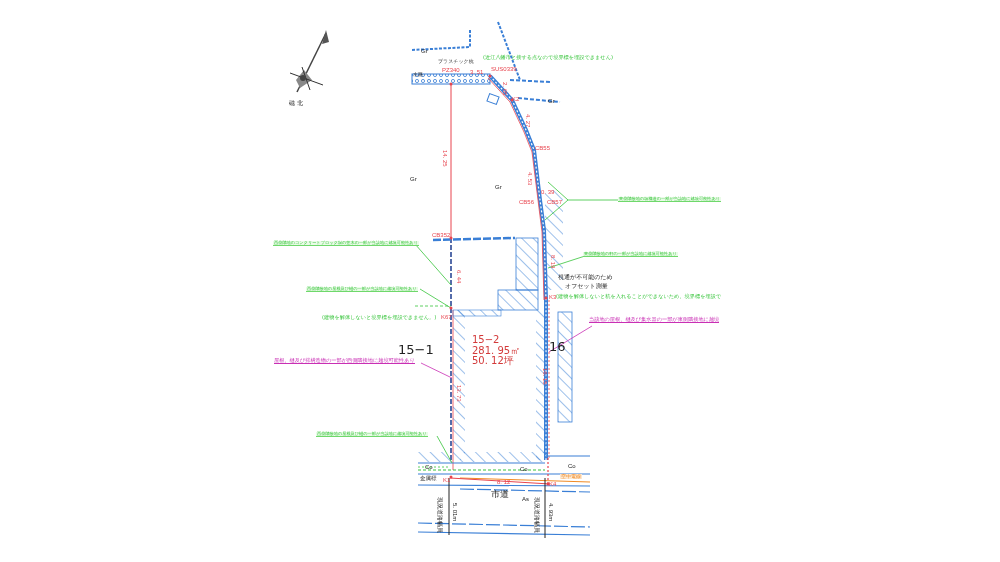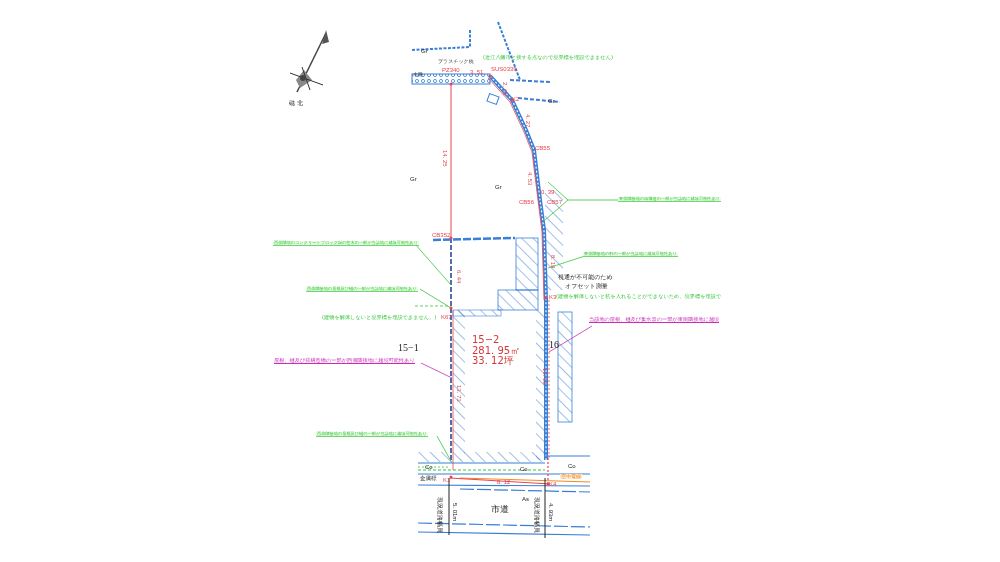--- a/index.html
+++ b/index.html
@@ -6,21 +6,21 @@
   body { width:1000px; height:562px; position:relative; overflow:hidden; font-family:"DejaVu Sans", sans-serif; }
   #canvas { position:absolute; left:0; top:0; width:1000px; height:562px; }
   .lbl { position:absolute; white-space:nowrap; line-height:1; }
   .red { color:#e8454f; font-size:6px; font-family:"Liberation Sans", sans-serif; }
   .redv { color:#e8454f; font-size:6px; font-family:"Liberation Sans", sans-serif; transform:rotate(90deg); transform-origin:left top; }
   .blk { color:#222; font-size:6px; font-family:"Liberation Sans", sans-serif; }
   .note-g { color:#36c43a; font-size:4.2px; background:#e9fbe7; border-bottom:1px solid #6fd86b; padding:0 1px; }
   .note-g2 { color:#36c43a; font-size:5.2px; }
   .note-m { color:#c92fb4; font-size:5.2px; border-bottom:1px solid #c92fb4; }
   .area { color:#d33a3a; font-size:10px; text-align:left; line-height:1.05; }
-  .lot { color:#222; font-size:10px;font-family:Liberation Serif, serif; }
+  .lot { color:#222; font-size:13px; }
   .road { color:#222; font-size:9px; }
   .small { color:#222; font-size:5px; }
   .orange { color:#f08a24; font-size:5px; background:#fde7cf; padding:0 1px; }
 </style>
 </head>
 <body>
 
 <svg id="canvas" width="1000" height="562" viewBox="0 0 1000 562" xmlns="http://www.w3.org/2000/svg">
   <defs>
     <pattern id="hatch" patternUnits="userSpaceOnUse" width="8" height="8" patternTransform="rotate(-45)">
@@ -153,31 +153,31 @@
 <div class="lbl redv" style="left:462px;top:385px">13. 73</div>
 <div class="lbl red" style="left:443px;top:477px">K1</div>
 
 <div class="lbl blk" style="left:520px;top:466px">Co</div>
 <div class="lbl blk" style="left:425px;top:464px">Co</div>
 <div class="lbl blk" style="left:568px;top:463px">Co</div>
 <div class="lbl blk" style="left:522px;top:496px">As</div>
 
 <div class="lbl red" style="left:497px;top:479px">8. 12</div>
 <div class="lbl blk" style="left:420px;top:476px;font-size:5.5px">金属標</div>
-<div class="lbl road" style="left:491px;top:505px">市道</div>
+<div class="lbl road" style="left:491px;top:490px">市道</div>
 <div class="lbl redv" style="left:443px;top:497px;color:#222">現況道路幅員</div>
 <div class="lbl redv" style="left:458px;top:503px;color:#222">5. 01m</div>
 <div class="lbl redv" style="left:540px;top:497px;color:#222">現況道路幅員</div>
 <div class="lbl redv" style="left:554px;top:503px;color:#222">4. 93m</div>
 <div class="lbl orange" style="left:560px;top:474px">空中電線</div>
 
 <div class="lbl area" style="left:472px;top:335px;width:64px">
   <div>15−2</div>
   <div>281. 95㎡</div>
-  <div>33. 12坪</div>
+  <div>50. 12坪</div>
 </div>
 <div class="lbl lot" style="left:398px;top:343px">15−1</div>
 <div class="lbl lot" style="left:549px;top:340px">16</div>
 
 <div class="lbl blk" style="left:558px;top:274px">視通が不可能のため</div>
 <div class="lbl blk" style="left:565px;top:283px">オフセット測量</div>
 
 <div class="lbl note-g" style="left:618px;top:197px">東側隣接地の塀構造の一部が当該地に越境可能性あり</div>
 <div class="lbl note-g" style="left:583px;top:252px">東側隣接地の軒の一部が当該地に越境可能性あり</div>
 <div class="lbl note-g2" style="left:556px;top:294px">(建物を解体しないと杭を入れることができないため、境界標を埋設で</div>

